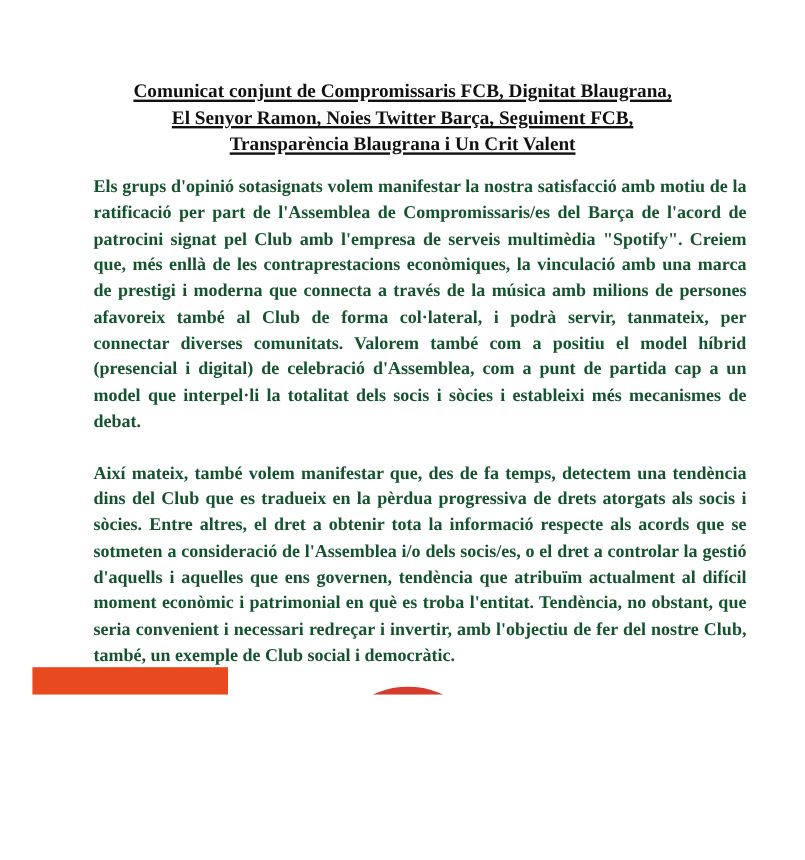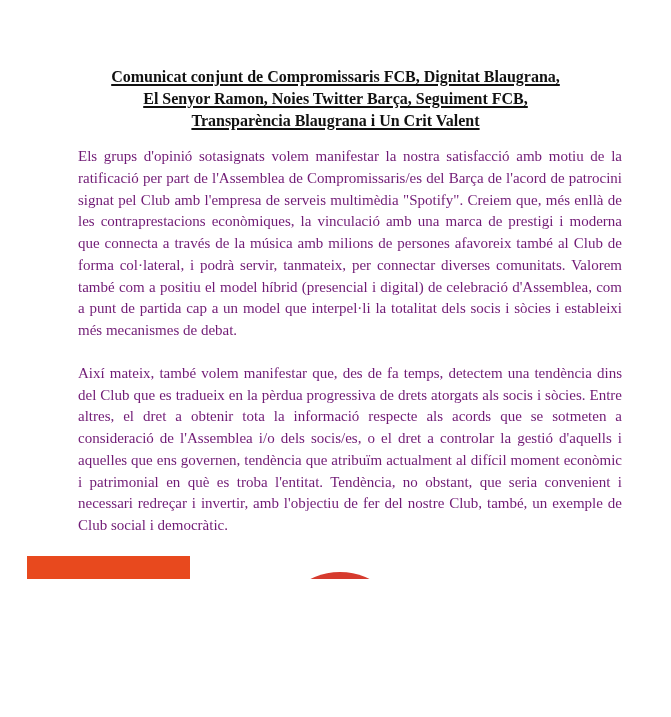--- a/index.html
+++ b/index.html
@@ -12,21 +12,21 @@
   .doc-title {
     position:absolute; top:66px; left:20px; width:631px;
     text-align:center; font-weight:bold; font-size:16px; line-height:22px;
     color:#111;
   }
   .title-line { text-decoration:underline; text-decoration-thickness:1.5px; text-underline-offset:2px; }
 
   
   .doc-body {
     position:absolute; top:146px; left:78px; width:544px;
-    font-size:15px; line-height:21.75px; text-align:justify; color:#701a75;
+    font-size:15px; line-height:21.75px; text-align:justify; color:#14532d;font-weight:bold;
   }
   .doc-paragraph { margin:0 0 21px 0; }
 
   
   .logo-compromissaris {
     position:absolute; left:27px; top:556px; width:163px; height:158px;
     background:#e8491e; text-align:center;
   }
   .lc-ball { display:block; margin:29px auto 0 auto; }
   .lc-name {

